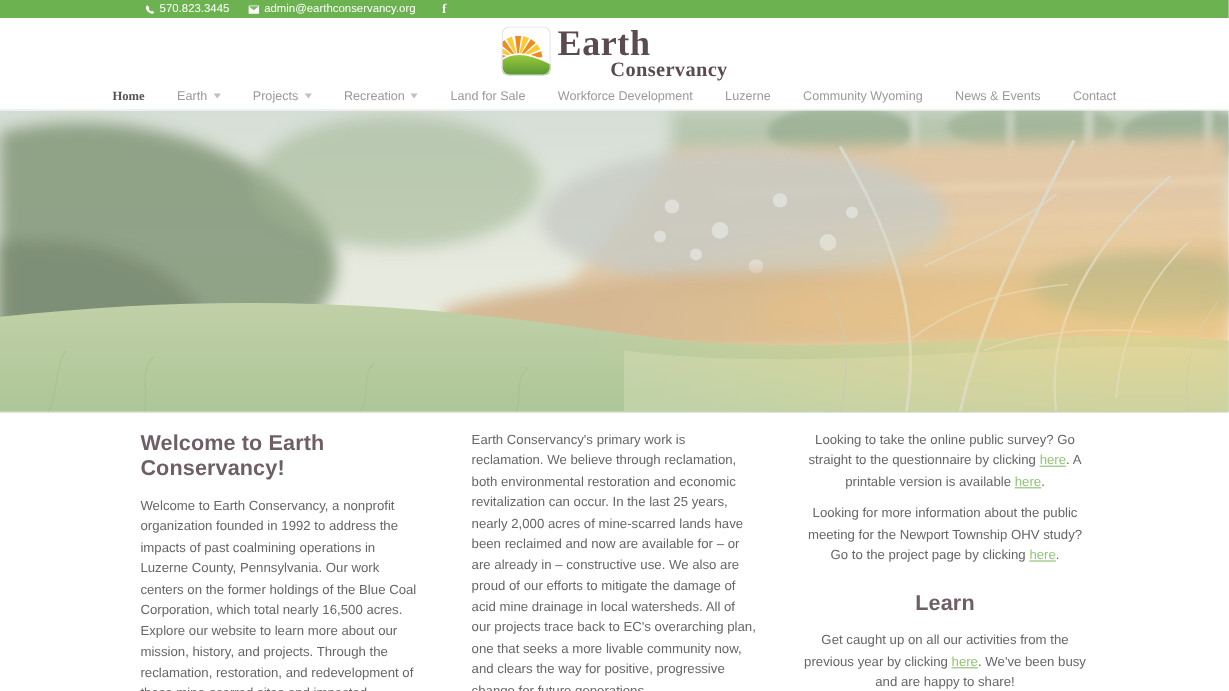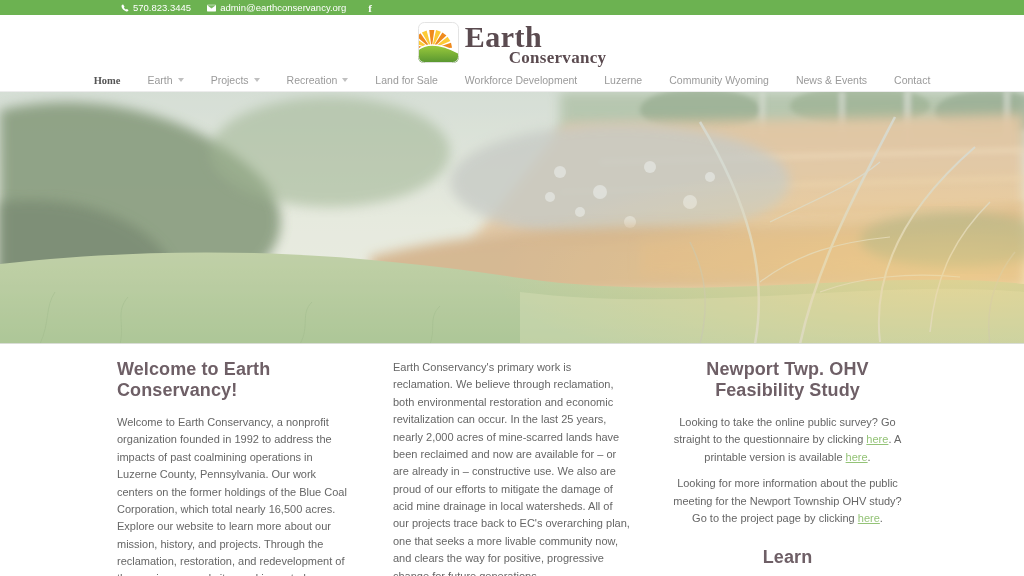--- a/index.html
+++ b/index.html
@@ -242,20 +242,19 @@
 <div class="content">
   <div class="cols">
     <div class="col">
       <h3>Welcome to Earth Conservancy!</h3>
       <p>Welcome to Earth Conservancy, a nonprofit organization founded in 1992 to address the impacts of past coalmining operations in Luzerne County, Pennsylvania. Our work centers on the former holdings of the Blue Coal Corporation, which total nearly 16,500 acres. Explore our website to learn more about our mission, history, and projects. Through the reclamation, restoration, and redevelopment of these mine-scarred sites and impacted watersheds, we hope to contribute to the economic and environmental revitalization of the Wyoming Valley.</p>
     </div>
     <div class="col">
       <p>Earth Conservancy's primary work is reclamation.  We believe through reclamation, both environmental restoration and economic revitalization can occur.  In the last 25 years, nearly 2,000 acres of mine-scarred lands have been reclaimed and now are available for – or are already in – constructive use.  We also are proud of our efforts to mitigate the damage of acid mine drainage in local watersheds.  All of our projects trace back to EC's overarching plan, one that seeks a more livable community now, and clears the way for positive, progressive change for future generations.</p>
     </div>
     <div class="col center">
-      <h3>Newport Twp. OHV Feasibility Study</h3>
       <p>Looking to take the online public survey?  Go straight to the questionnaire by clicking <a class="green-link">here</a>.  A printable version is available <a class="green-link">here</a>.</p>
       <p>Looking for more information about the public meeting for the Newport Township OHV study?  Go to the project page by clicking <a class="green-link">here</a>.</p>
       <h3 class="learn-head">Learn</h3>
       <p>Get caught up on all our activities from the previous year by clicking <a class="green-link">here</a>.  We've been busy and are happy to share!</p>
     </div>
   </div>
 </div>
 
 </body></html>

